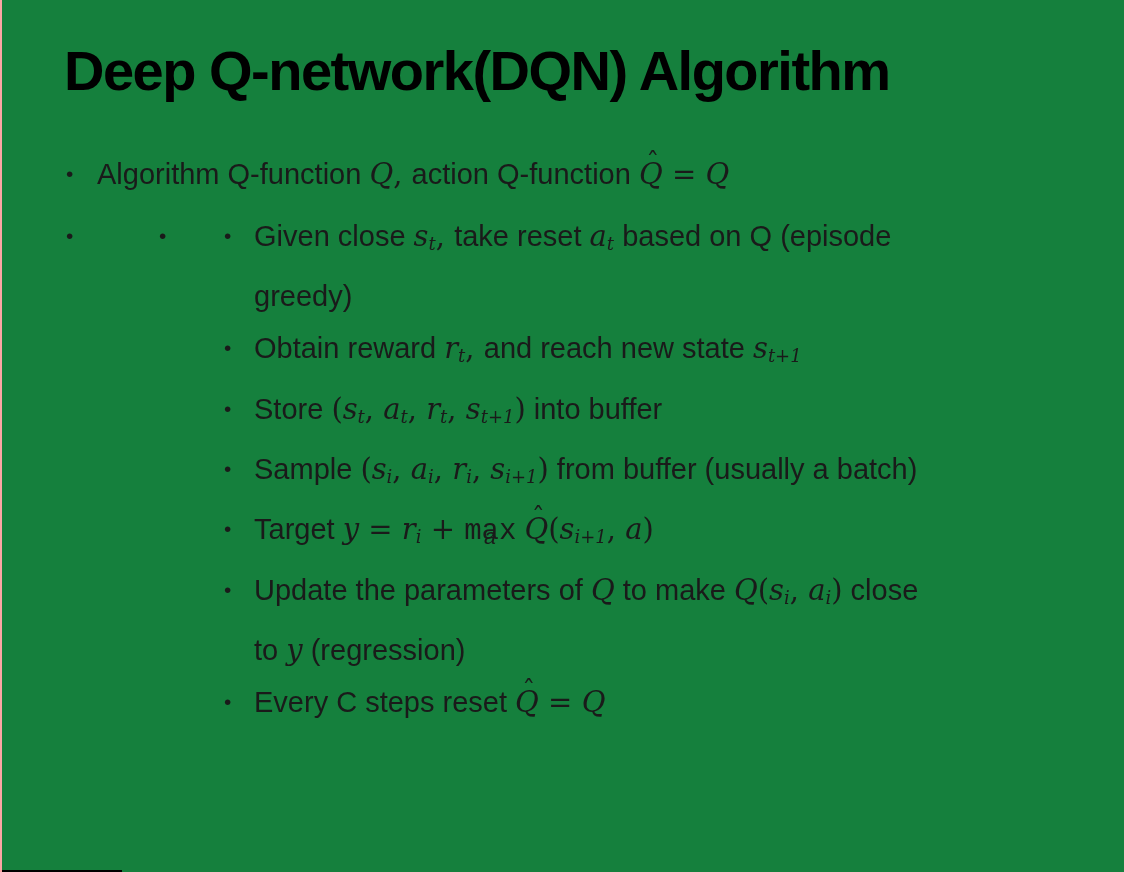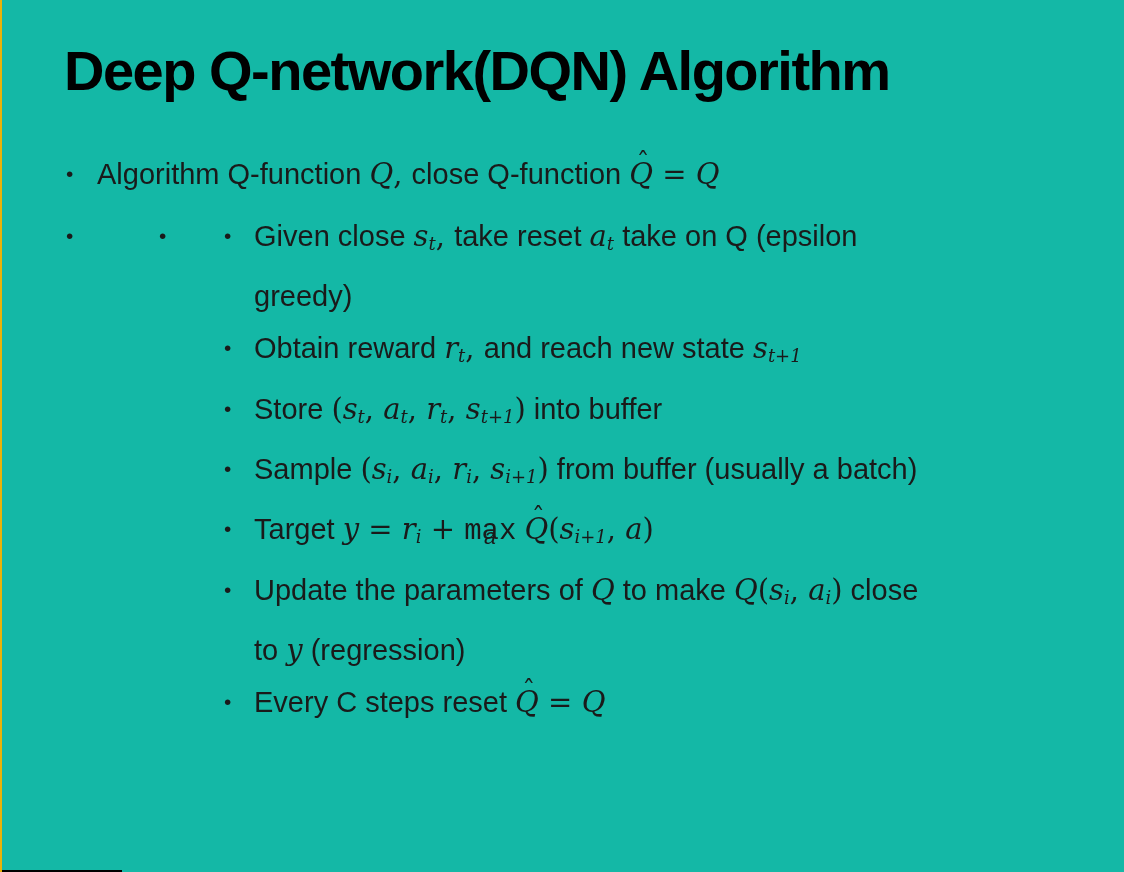--- a/index.html
+++ b/index.html
@@ -5,22 +5,22 @@
   html, body {
     margin: 0;
     padding: 0;
     background: #ffffff;
   }
   .slide {
     position: relative;
     width: 1124px;
     height: 872px;
     box-sizing: border-box;
-    background: #14b8a6;
-    border-left: 2px solid #eab308;
+    background: #15803d;
+    border-left: 2px solid #fca5a5;
     overflow: hidden;
     font-family: "Liberation Sans", sans-serif;
     color: #1a1a1a;
   }
   .edge-bottom-left {
     position: absolute;
     left: 0;
     bottom: 0;
     width: 120px;
     height: 2px;
@@ -99,24 +99,24 @@
     font-size: 0.75em;
     line-height: 1;
   }
 </style>
 </head>
 <body>
 
 <div class="slide">
   <h1 class="title">Deep Q-network(DQN) Algorithm</h1>
   <div class="bullets">
-      <div class="row level1"><span class="bullet">•</span><span class="content"><span>Algorithm Q-function </span><span class="math">Q</span><span class="mop">, </span><span>close Q-function </span><span class="hat">Q</span><span class="mop"> = </span><span class="math">Q</span></span></div>
+      <div class="row level1"><span class="bullet">•</span><span class="content"><span>Algorithm Q-function </span><span class="math">Q</span><span class="mop">, </span><span>action Q-function </span><span class="hat">Q</span><span class="mop"> = </span><span class="math">Q</span></span></div>
       <div class="row level1"><span class="bullet">•</span></div>
       <div class="row level2"><span class="bullet">•</span></div>
-      <div class="row level3"><span class="bullet">•</span><span class="content"><span>Given close </span><span class="math">s</span><span class="sub">t</span><span class="mop">, </span><span>take reset </span><span class="math">a</span><span class="sub">t</span><span> take on Q (epsilon</span><br><span>greedy)</span></span></div>
+      <div class="row level3"><span class="bullet">•</span><span class="content"><span>Given close </span><span class="math">s</span><span class="sub">t</span><span class="mop">, </span><span>take reset </span><span class="math">a</span><span class="sub">t</span><span> based on Q (episode</span><br><span>greedy)</span></span></div>
       <div class="row level3"><span class="bullet">•</span><span class="content"><span>Obtain reward </span><span class="math">r</span><span class="sub">t</span><span class="mop">, </span><span>and reach new state </span><span class="math">s</span><span class="sub">t+1</span></span></div>
       <div class="row level3"><span class="bullet">•</span><span class="content"><span>Store </span><span class="mop">(</span><span class="math">s</span><span class="sub">t</span><span class="mop">, </span><span class="math">a</span><span class="sub">t</span><span class="mop">, </span><span class="math">r</span><span class="sub">t</span><span class="mop">, </span><span class="math">s</span><span class="sub">t+1</span><span class="mop">)</span><span> into buffer</span></span></div>
       <div class="row level3"><span class="bullet">•</span><span class="content"><span>Sample </span><span class="mop">(</span><span class="math">s</span><span class="sub">i</span><span class="mop">, </span><span class="math">a</span><span class="sub">i</span><span class="mop">, </span><span class="math">r</span><span class="sub">i</span><span class="mop">, </span><span class="math">s</span><span class="sub">i+1</span><span class="mop">)</span><span> from buffer (usually a batch)</span></span></div>
       <div class="row level3"><span class="bullet">•</span><span class="content"><span>Target </span><span class="math">y</span><span class="mop"> = </span><span class="math">r</span><span class="sub">i</span><span class="mop"> + </span><span class="stack"><span class="stack-top">max</span><span class="stack-bottom">a</span></span><span> </span><span class="hat">Q</span><span class="mop">(</span><span class="math">s</span><span class="sub">i+1</span><span class="mop">, </span><span class="math">a</span><span class="mop">)</span></span></div>
       <div class="row level3"><span class="bullet">•</span><span class="content"><span>Update the parameters of </span><span class="math">Q</span><span> to make </span><span class="math">Q</span><span class="mop">(</span><span class="math">s</span><span class="sub">i</span><span class="mop">, </span><span class="math">a</span><span class="sub">i</span><span class="mop">)</span><span> close</span><br><span>to </span><span class="math">y</span><span> (regression)</span></span></div>
       <div class="row level3"><span class="bullet">•</span><span class="content"><span>Every C steps reset </span><span class="hat">Q</span><span class="mop"> = </span><span class="math">Q</span></span></div>
     </div>
   <div class="edge-bottom-left"></div>
 </div>
 

